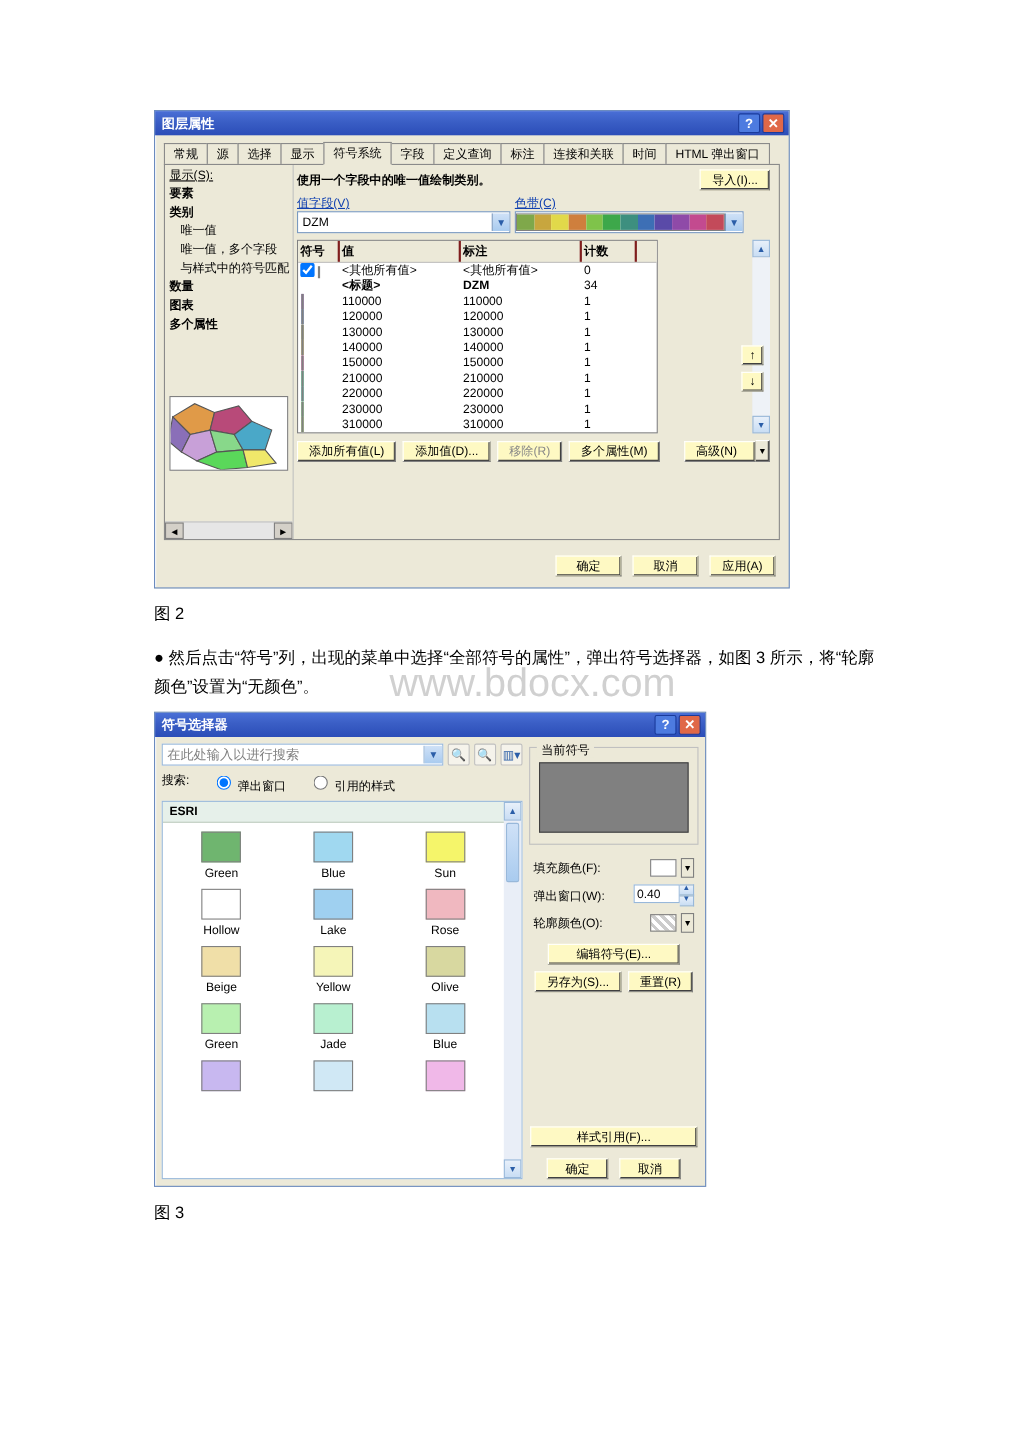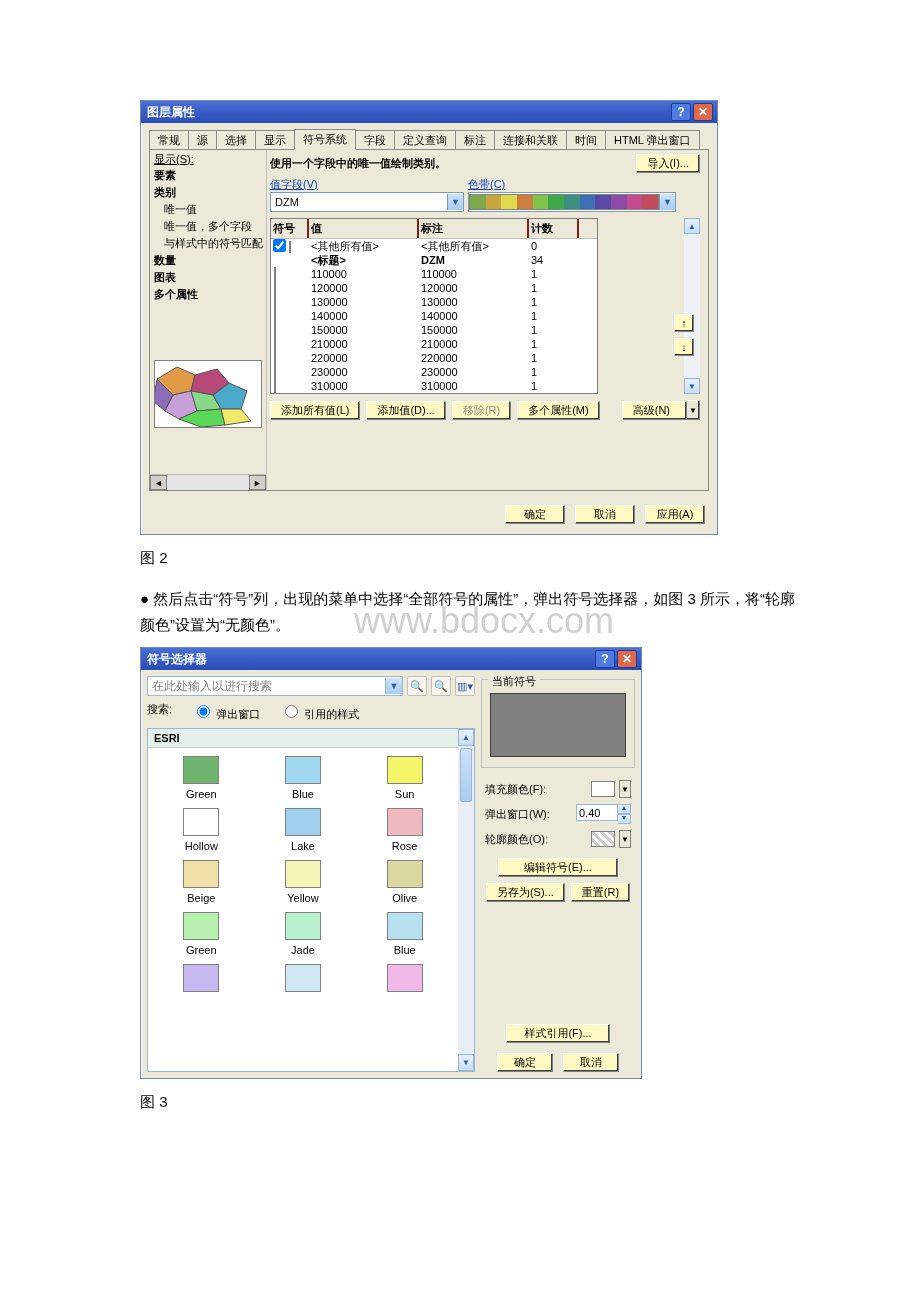--- a/index.html
+++ b/index.html
@@ -716,21 +716,21 @@
           </div>
           <div style="display:flex; gap:6px; margin-top:6px; justify-content:center">
             <button class="btn">另存为(S)...</button>
             <button class="btn">重置(R)</button>
           </div>
         </div>
 
         <div style="flex:1"></div>
 
         <div style="text-align:center">
-          <button class="btn" style="width:104px">样式引用(F)...</button>
+          <button class="btn" style="width:152px">样式引用(F)...</button>
         </div>
         <div style="display:flex; gap:10px; justify-content:center; margin-top:4px">
           <button class="btn" style="min-width:56px">确定</button>
           <button class="btn" style="min-width:56px">取消</button>
         </div>
       </div>
     </div>
   </div>
 
   <div class="caption">图 3</div>

